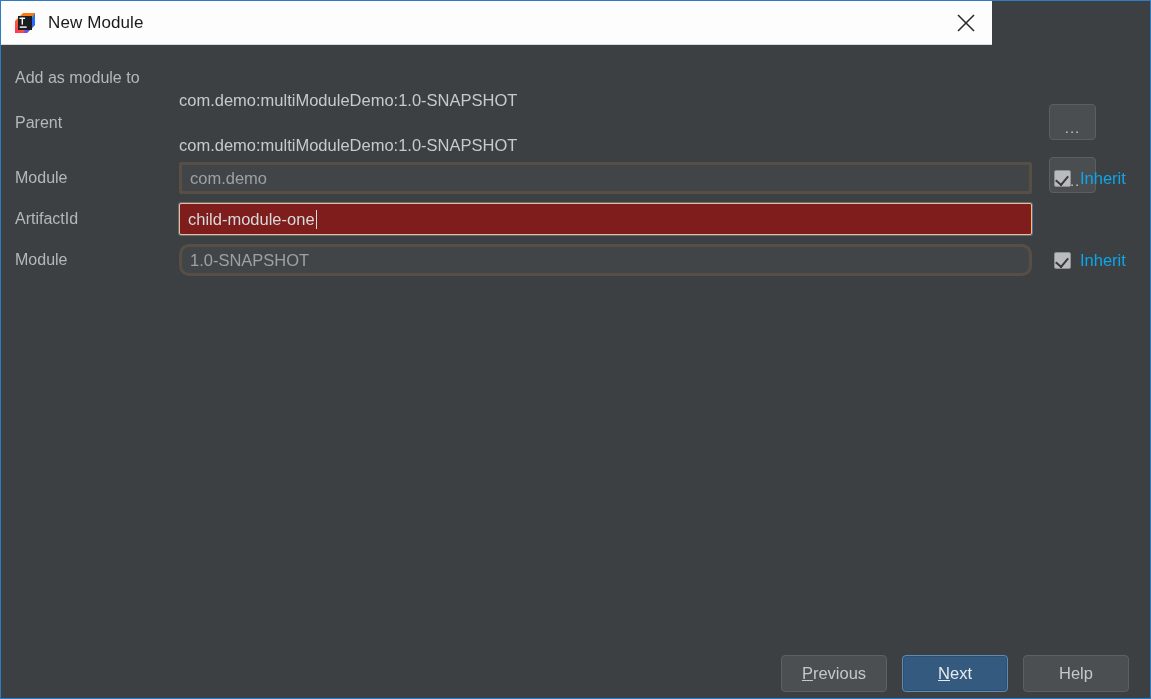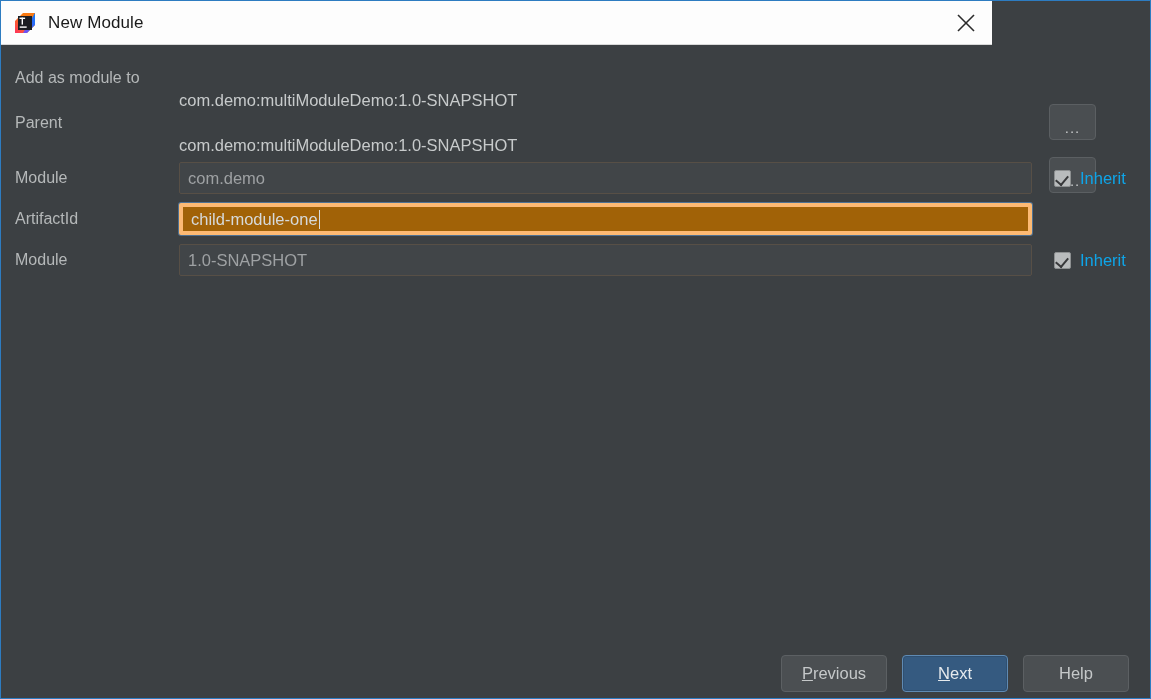--- a/index.html
+++ b/index.html
@@ -84,34 +84,34 @@
     line-height: 30px;
     margin-top: 44px;
   }
 
   .field {
     position: absolute;
     left: 177px;
     width: 853px;
     height: 32px;
     background: #45494c;
-    border: 1px solid #fde047;
+    border: 3px solid #fde047;
     border-radius: 2px;
     display: flex;
     align-items: center;
     padding: 0 6px 0 8px;
     overflow: hidden;
   }
   .field.disabled {
     background: #414548;
     border-color: #574f46;
   }
   .field.focused {
-    background: #a16207;
-    border: 4px solid #fdba74;
+    background: #7f1d1d;
+    border: 1px solid #fdba74;
     box-shadow: 0 0 0 1px #4f7294;
   }
   .field-text {
     font-size: 16.5px;
     color: #9ea1a3;
     white-space: nowrap;
   }
   .field.focused .field-text { color: #d6d9da; }
   .caret {
     display: inline-block;
@@ -282,21 +282,21 @@
       <span class="row-label">ArtifactId</span>
     </div>
     <div class="field focused" style="top:158px;">
       <span class="field-text">child-module-one</span>
         <span class="caret"></span>
     </div>
 
     <div class="row" style="top:200px;">
       <span class="row-label">Module</span>
     </div>
-    <div class="field disabled" style="top:199px;">
+    <div class="field disabled" style="top:199px;border-radius:10px;">
       <span class="field-text">1.0-SNAPSHOT</span>
     </div>
     <div class="inherit" style="top:200px;">
       <span class="cbox"></span>
       <span class="inherit-label">Inherit</span>
     </div>
 
     <div id="buttons">
       <div class="btn">
           <span class="mnemonic">P</span>

